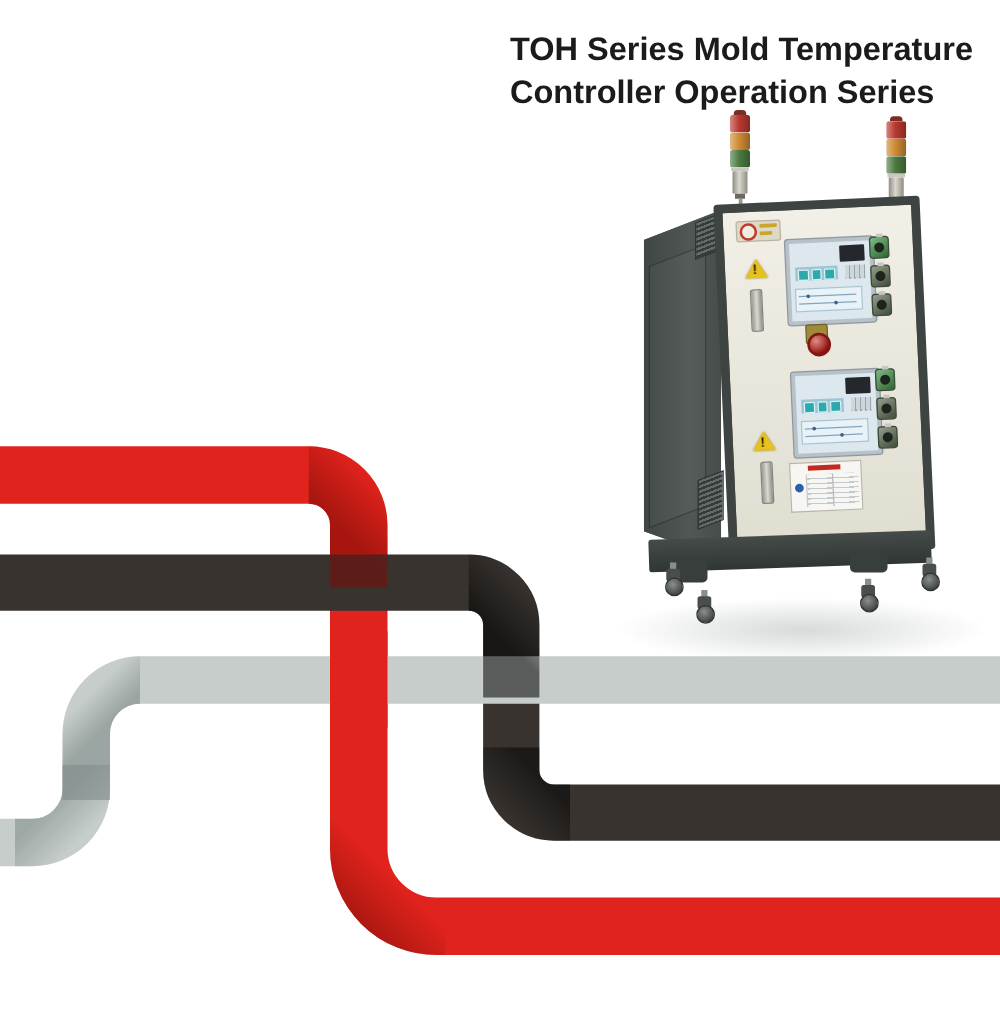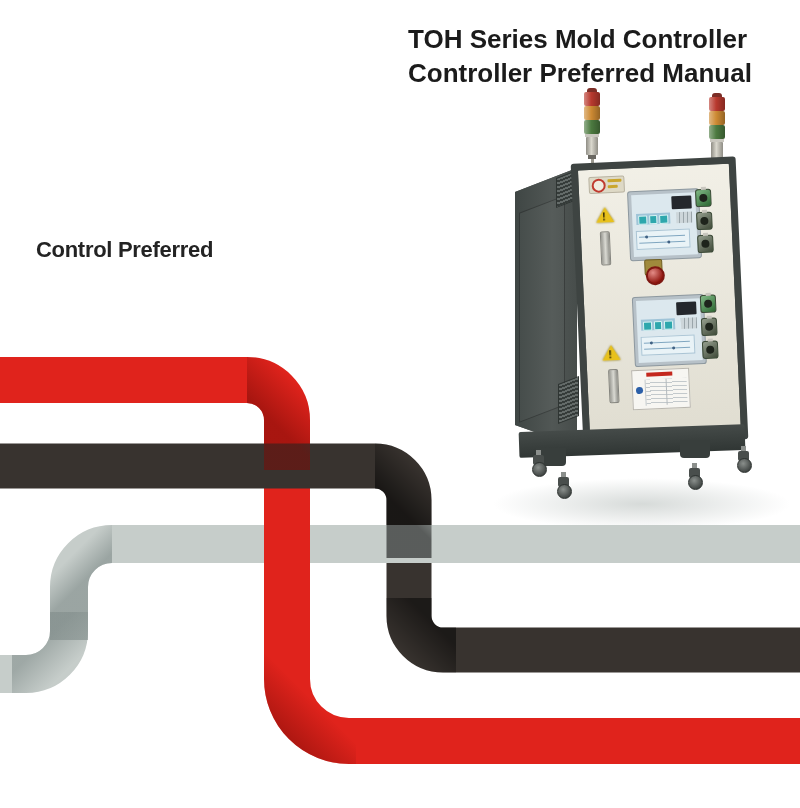--- a/index.html
+++ b/index.html
@@ -283,20 +283,19 @@
         <div class="abs wheel"></div>
     </div>
     <div class="abs caster p4">
       <div class="abs stem"></div>
         <div class="abs fork"></div>
         <div class="abs wheel"></div>
     </div>
   </div>
 
   <div class="abs title">
-    <div>TOH Series Mold Controller</div>
-    <div>Controller Preferred Manual</div>
+    <div>TOH Series Mold Temperature</div>
+    <div>Controller Operation Series</div>
   </div>
   <div class="abs slogan">
-    <div>Control Preferred</div>
   </div>
 
 </div>
 
 </body></html>

